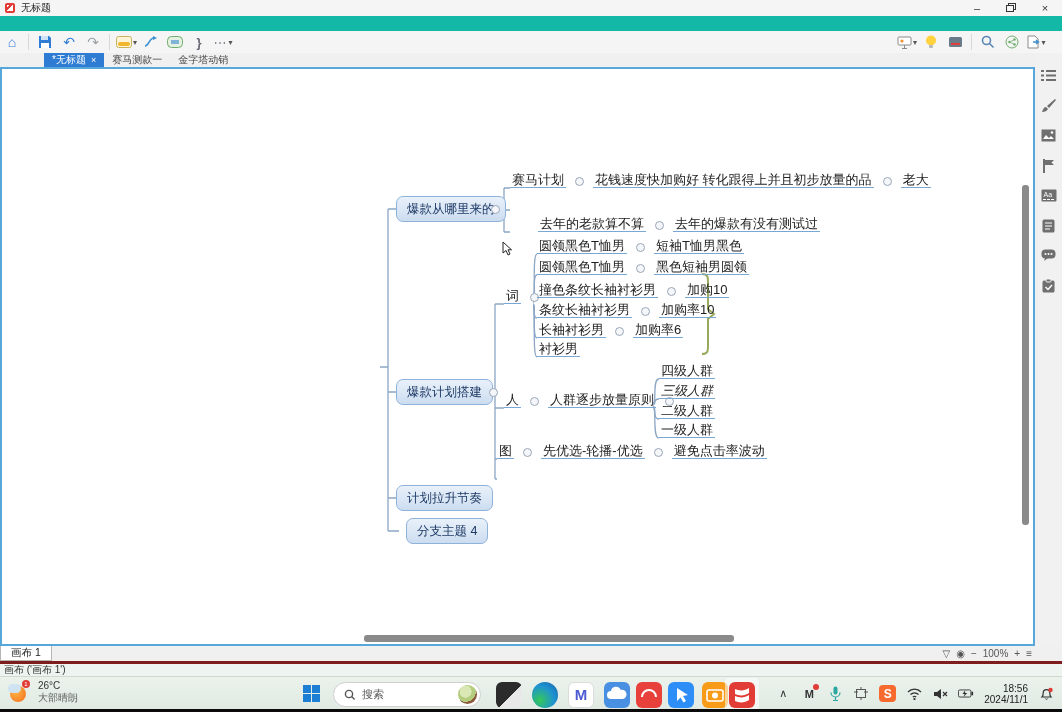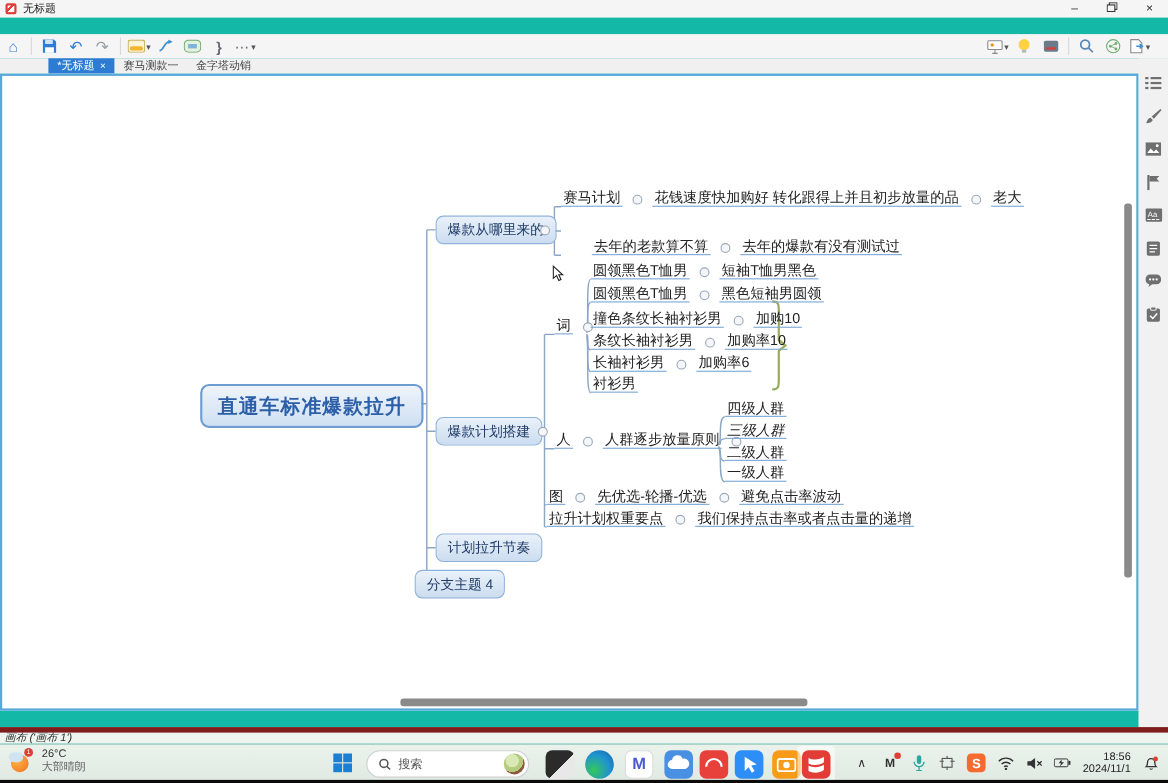--- a/index.html
+++ b/index.html
@@ -73,22 +73,22 @@
   .railbtn{width:17px;height:17px;display:flex;align-items:center;justify-content:center;color:#6f6f6f;}
 
   
   .cfooter{position:absolute;left:0;top:646px;width:1062px;height:15px;background:#f0f0f0;
            display:flex;align-items:center;font-size:10.5px;}
   .canvastab{height:15px;display:flex;align-items:center;padding:0 10px;background:#fff;
              border:1px solid #b5b5b5;border-top:none;box-sizing:border-box;color:#222;}
   .zoomctrl{margin-left:auto;display:flex;align-items:center;gap:6px;padding-right:30px;
             color:#555;font-size:10px;}
   .statusbar{position:absolute;left:0;top:661px;width:1062px;height:15px;background:#eef4ef;
-             border-top:5px solid #7f1d1d;display:flex;align-items:center;font-size:10px;
-             color:#333;padding-left:4px;box-sizing:border-box;font-style:italic;}
+             border-top:3px solid #7f1d1d;display:flex;align-items:center;font-size:10px;
+             color:#333;padding-left:4px;box-sizing:border-box;}
 
   
   .taskbar{position:absolute;left:0;top:676px;width:1062px;height:36px;
            background:linear-gradient(#eaf2eb,#dfe9e2);border-top:1px solid #cfd9d1;box-sizing:border-box;}
   .taskbar::after{content:"";position:absolute;left:0;bottom:0;width:100%;height:3px;background:#0a0a0a;}
   .weather{position:absolute;left:8px;top:3px;display:flex;gap:6px;}
   .wicon{width:24px;height:24px;position:relative;}
   .wsun{position:absolute;left:2px;top:6px;width:16px;height:16px;border-radius:50%;
         background:radial-gradient(circle at 35% 35%,#ffb347,#f3701d);}
   .wcloud{position:absolute;left:0px;top:4px;width:13px;height:9px;border-radius:6px;background:#cfe3f2;}
@@ -255,25 +255,24 @@
         <path d="M531 236 C534 236 530 269 535 269"></path>
         <path d="M531 237 C534 238 530 288 535 288"></path>
         <path d="M651 334 C655 335 650 310 657 310"></path>
         <path d="M651 335 C655 336 650 330 657 330"></path>
         <path d="M651 337 C655 338 650 350 657 350"></path>
         <path d="M651 338 C655 339 650 369 657 369"></path>
       </g>
       <path d="M700 205 C706 205 706 208 706 214 L706 240 L712 245 L706 250 L706 276 C706 282 706 285 700 285" stroke="#98ab5c" stroke-width="2" fill="none"></path>
     </svg>
 
-    <div class="central">直通车标准爆款拉升</div>
     <div class="bbox" style="left:394px;top:127px;">爆款从哪里来的</div>
     <div class="bbox" style="left:394px;top:310px;">爆款计划搭建</div>
     <div class="bbox" style="left:394px;top:416px;">计划拉升节奏</div>
-    <div class="bbox" style="left:375px;top:449px;">分支主题 4</div>
+    <div class="bbox" style="left:404px;top:449px;">分支主题 4</div>
     <span class="sdot" style="left:489px;top:136px;"></span>
     <span class="sdot" style="left:487px;top:319px;"></span>
 
     <div class="mrow" style="left:508px;top:103px;">
       <span class="useg">赛马计划</span>
       <span class="dot"></span>
       <span class="useg">花钱速度快加购好 转化跟得上并且初步放量的品</span>
       <span class="dot"></span>
       <span class="useg">老大</span>
     </div>
@@ -335,25 +334,20 @@
         <span class="useg">一级人群</span>
       </div>
 
     <div class="mrow" style="left:495px;top:374px;">
       <span class="useg">图</span>
       <span class="dot"></span>
       <span class="useg">先优选-轮播-优选</span>
       <span class="dot"></span>
       <span class="useg">避免点击率波动</span>
     </div>
-    <div class="mrow" style="left:495px;top:394px;">
-      <span class="useg">拉升计划权重要点</span>
-      <span class="dot"></span>
-      <span class="useg">我们保持点击率或者点击量的递增</span>
-    </div>
 
     <div class="vthumb"></div>
     <div class="hthumb"></div>
     <svg class="abs" style="left:500px;top:172px;" width="12" height="16">
       <path d="M1 1 L1 12 L4 9.5 L6 14 L8 13 L6 8.8 L9.5 8.8 Z" fill="#fff" stroke="#222" stroke-width="1"></path>
     </svg>
   </div>
 
   <div class="rightrail">
     <span class="railbtn">
@@ -409,20 +403,31 @@
       </span>
     <span class="railbtn">
         <svg width="13" height="14" viewBox="0 0 13 14">
           <rect x="0.5" y="1.5" width="12" height="12" rx="1.5" fill="#6f6f6f"></rect>
           <rect x="4" y="0" width="5" height="3" rx="1" fill="#6f6f6f" stroke="#f1f1f1"></rect>
           <path d="M3.5 8l2.5 2.5 4-4.5" stroke="#fff" fill="none" stroke-width="1.4"></path>
         </svg>
       </span>
   </div>
 
+  <div class="cfooter">
+    <span class="canvastab">画布 1</span>
+    <span class="zoomctrl">
+      <span>▽</span>
+      <span>◉</span>
+      <span>−</span>
+      <span>100%</span>
+      <span>+</span>
+      <span>≡</span>
+    </span>
+  </div>
 
   <div class="statusbar">
     <span>画布 ('画布 1')</span>
   </div>
 
   <div class="taskbar">
     <div class="weather">
       <span class="wicon">
           <span class="wsun"></span>
           <span class="wcloud"></span>

